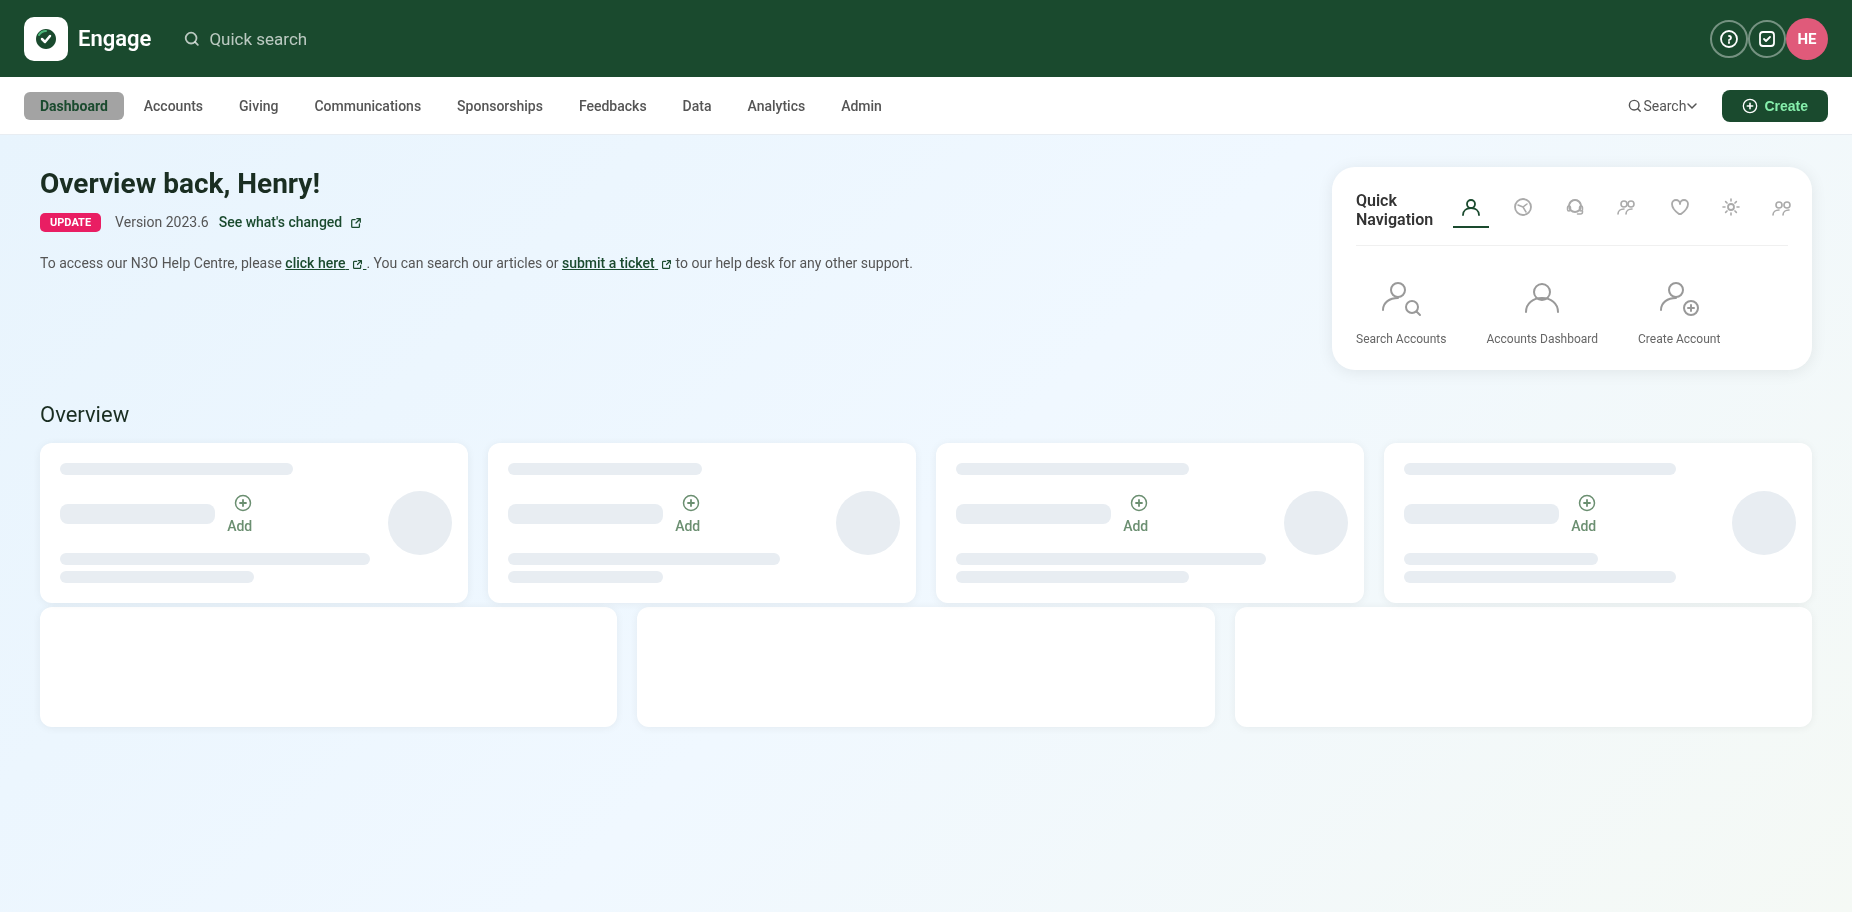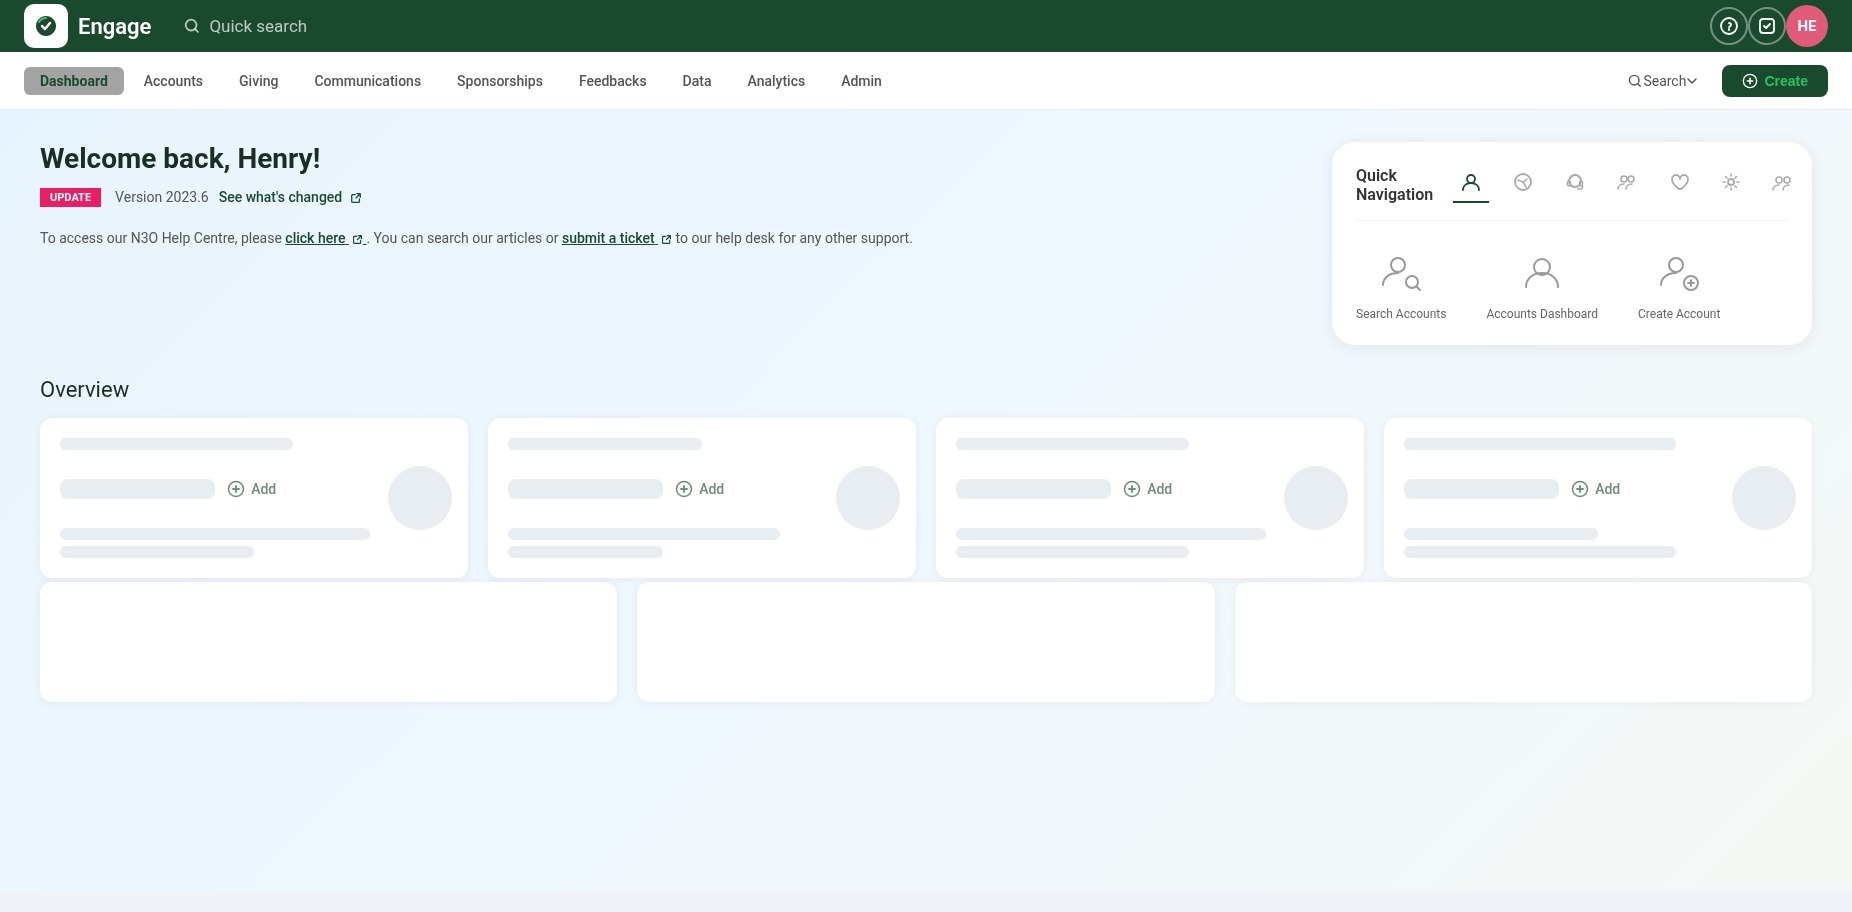--- a/index.html
+++ b/index.html
@@ -1,21 +1,21 @@
 <!DOCTYPE html>
 <html><head>
   <meta charset="utf-8">
   <style>
     * { box-sizing: border-box; margin: 0; padding: 0; }
     body { font-family: -apple-system, BlinkMacSystemFont, 'Segoe UI', Roboto, sans-serif; background: #f0f4f8; overflow-x: hidden; }
 
     
     .topbar {
       background: #1a4a2e;
-      height: 52px;
+      height: 77px;
       display: flex;
       align-items: center;
       padding: 0 24px;
       gap: 16px;
       position: relative;
     }
     .logo-wrap {
       display: flex;
       align-items: center;
       gap: 10px;
@@ -114,21 +114,21 @@
       font-size: 14px;
       cursor: pointer;
       padding: 6px 12px;
       border-radius: 6px;
     }
     .create-btn {
       display: flex;
       align-items: center;
       gap: 6px;
       background: #1a4a2e;
-      color: #22c55e;
+      color: #86efac;
       border: none;
       border-radius: 8px;
       padding: 8px 20px;
       font-size: 14px;
       font-weight: 600;
       cursor: pointer;
     }
 
     
     .main {
@@ -155,21 +155,21 @@
       color: #1a2e22;
       margin-bottom: 12px;
     }
     .update-badge {
       display: inline-block;
       background: #e91e63;
       color: white;
       font-size: 11px;
       font-weight: 700;
       padding: 3px 10px;
-      border-radius: 0;
+      border-radius: 5px;
       margin-right: 10px;
       vertical-align: middle;
     }
     .version-text {
       color: #555;
       font-size: 14px;
     }
     .see-whats-changed {
       color: #1a4a2e;
       font-size: 14px;
@@ -307,27 +307,28 @@
       transform: translateY(-50%);
     }
     .card-top { display: flex; flex-direction: column; gap: 8px; }
     .card-middle {
       display: flex;
       align-items: center;
       gap: 12px;
     }
     .skeleton-btn {
       display: flex;
-      align-items: center;
+      align-items: flex-end;
       gap: 6px;
       color: #6b8f71;
       font-size: 14px;
       font-weight: 500;
       cursor: pointer;
       white-space: nowrap;
+      flex-direction: column;
     }
     .skeleton-btn svg { width: 18px; height: 18px; }
     .card-bottom { display: flex; flex-direction: column; gap: 6px; }
 
     .bottom-cards-grid {
       display: grid;
       grid-template-columns: 1fr 1fr 1fr;
       gap: 20px;
       margin-top: 4px;
     }
@@ -428,21 +429,21 @@
       <span>Create</span>
     </button>
   </div>
 </div>
 
 <div class="main">
 
   <div class="welcome-grid">
 
     <div class="welcome-card">
-      <div class="welcome-title">Welcome back, Henry!</div>
+      <div class="welcome-title">Overview back, Henry!</div>
       <div style="margin-bottom: 16px;">
         <span class="update-badge">UPDATE</span>
         <span class="version-text">Version 2023.6</span>
         <span class="see-whats-changed">
           <span>See what's changed</span>
           <svg viewBox="0 0 14 14" fill="none" width="12" height="12" style="margin-left:4px;vertical-align:middle;">
             <path d="M6 3H3a1 1 0 00-1 1v7a1 1 0 001 1h7a1 1 0 001-1V8M8 2h4m0 0v4m0-4L7 7" stroke="#1a4a2e" stroke-width="1.5" stroke-linecap="round" stroke-linejoin="round"></path>
           </svg>
         </span>
       </div>

